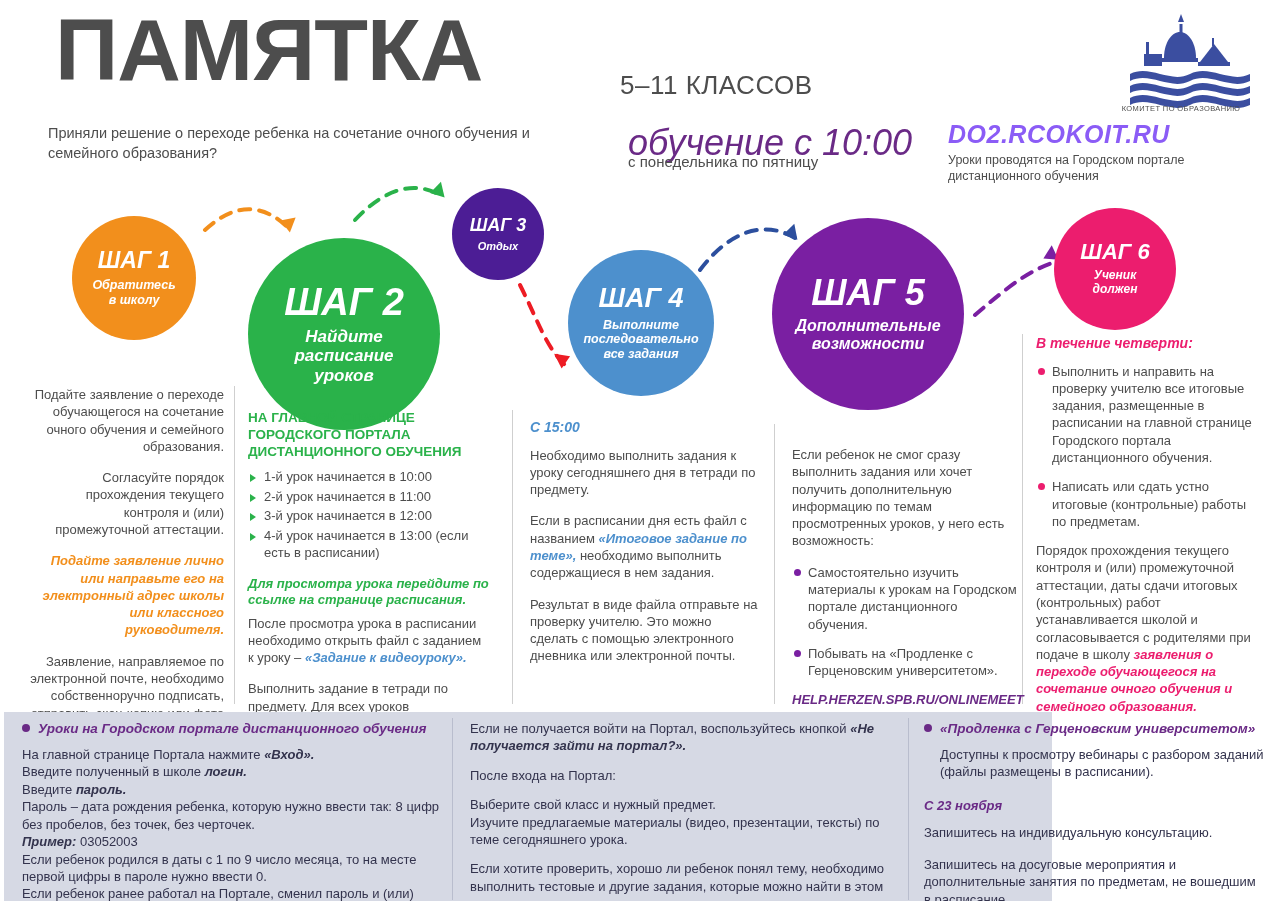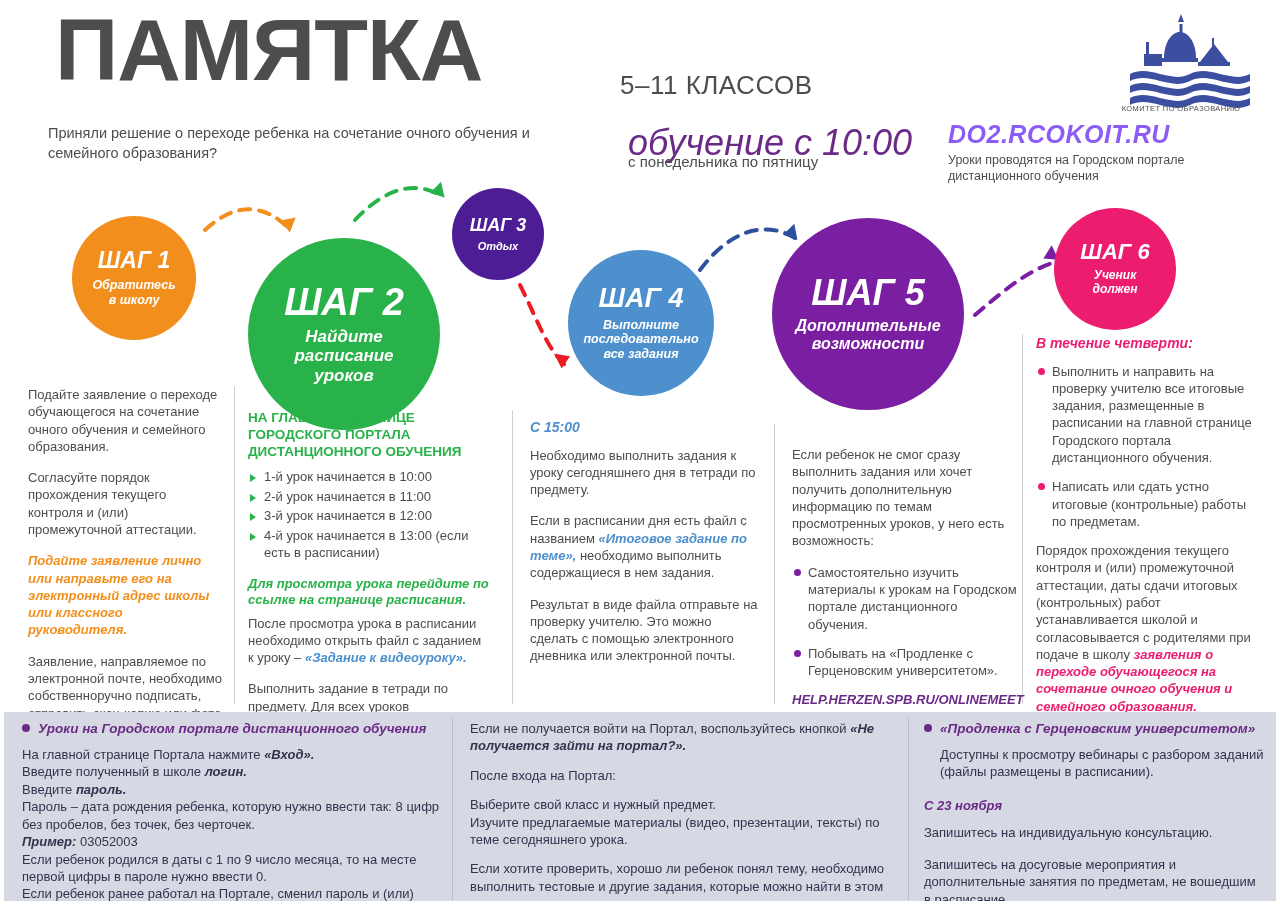--- a/index.html
+++ b/index.html
@@ -90,21 +90,21 @@
   #step6 .c-title{font-size:22px;}
   #step6 .c-sub{font-size:12px;}
 
   .arrows{position:absolute;left:0;top:150px;width:1280px;height:260px;}
 
   
   .col{position:absolute;font-size:13px;line-height:1.33;color:#4d4d4d;}
   .col p{margin:0 0 14px 0;}
   .divider{position:absolute;width:1px;background:#cfcfcf;}
 
-  #col1{left:28px;top:386px;width:196px;}
+  #col1{left:28px;top:386px;width:196px;text-align:right;}
   #col2{left:248px;top:410px;width:242px;}
   #col3{left:530px;top:418px;width:228px;}
   #col4{left:792px;top:446px;width:228px;}
   #col5{left:1036px;top:334px;width:216px;}
 
   .h-green{color:#2ab24a;font-weight:bold;font-size:13.5px;line-height:1.25;margin:0 0 8px 0;}
   .h-green-i{color:#2ab24a;font-weight:bold;font-style:italic;font-size:13px;line-height:1.25;margin:14px 0 6px 0;}
   .h-blue{color:#4d90cd;font-weight:bold;font-style:italic;font-size:14px;margin:0 0 10px 0;}
   .h-pink{color:#ec1d6e;font-weight:bold;font-style:italic;font-size:14px;margin:0 0 10px 0;}
   .orange-b{color:#f28f1c;font-weight:bold;font-style:italic;}
@@ -127,21 +127,21 @@
   ul.dotp{list-style:none;margin:0;padding:0;}
   ul.dotp li{position:relative;padding-left:16px;margin-bottom:12px;line-height:1.33;}
   ul.dotp li:before{
     content:"";position:absolute;left:2px;top:5px;
     width:7px;height:7px;border-radius:50%;background:#ec1d6e;
   }
   .help-link{color:#6a2a86;font-weight:bold;font-style:italic;font-size:13px;}
 
   
   .footer{
-    position:absolute;left:0;top:712px;width:1280px;height:193px;
+    position:absolute;left:0;top:712px;width:1052px;height:193px;
     background:#d6d9e4;
   }
   .f-col{position:absolute;font-size:13px;line-height:1.34;color:#33334d;}
   #fcol1{left:22px;top:8px;width:418px;}
   #fcol2{left:470px;top:8px;width:430px;}
   #fcol3{left:924px;top:8px;width:340px;}
   .f-head{position:relative;padding-left:16px;font-weight:bold;font-style:italic;color:#6a2a86;font-size:13.5px;margin-bottom:8px;}
   .f-head:before{content:"";position:absolute;left:0;top:4px;width:8px;height:8px;border-radius:50%;background:#6a2a86;}
   .f-b{font-weight:bold;font-style:italic;color:#33334d;}
   .f-purple{font-weight:bold;font-style:italic;color:#6a2a86;}

